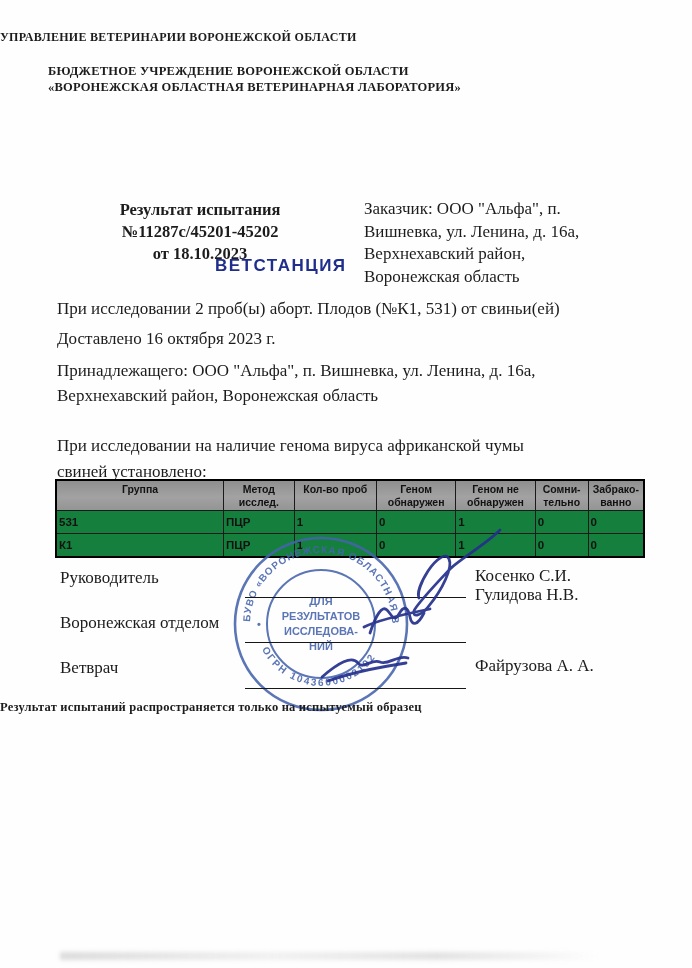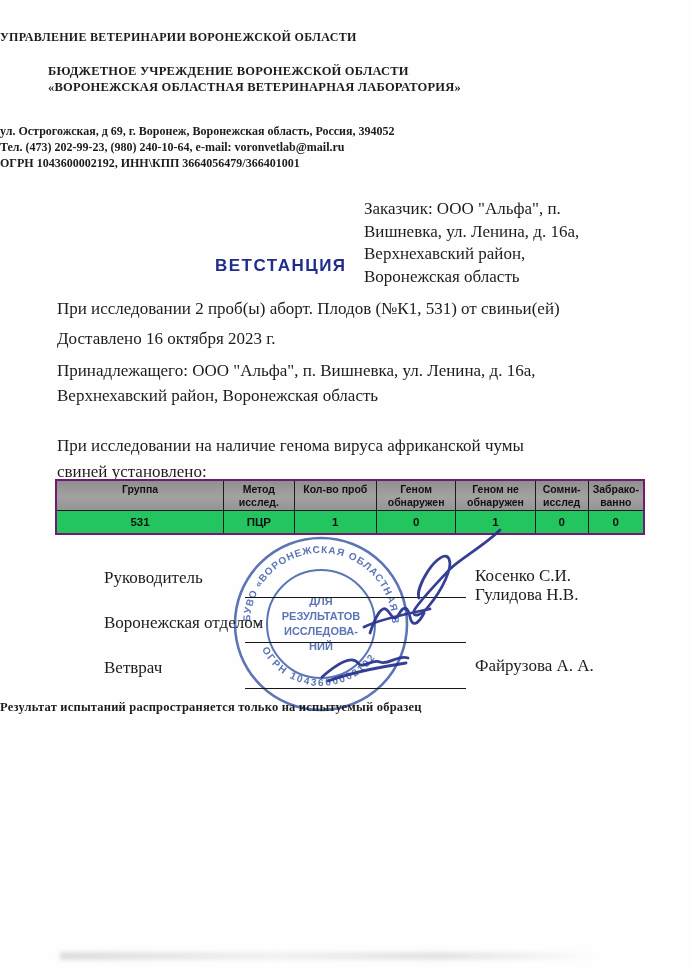--- a/index.html
+++ b/index.html
@@ -28,51 +28,51 @@
     position:absolute;left:55px;top:479px;width:590px;border-collapse:collapse;
     font-family:"Liberation Sans",sans-serif;
   }
   table.results th{
     background:linear-gradient(180deg,#8f8f8f,#a2a2a2 55%,#949494);
     font-size:10.5px;font-weight:700;color:#111;line-height:1.2;
     border:1.5px solid #1a1a1a;padding:2px 1px;white-space:pre-line;vertical-align:top;
   }
   table.results td{
     border:1.5px solid #1a1a1a;font-size:11.5px;font-weight:700;color:#111;
-    padding:3px 2px;text-align:center;background:#22c55e;height:16px;
+    padding:3px 2px;text-align:left;background:#15803d;height:16px;
   }
-  table.results{border:2px solid #701a75;}
+  table.results{border:2px solid #000000;}
   td.group-cell{text-align:left;padding-left:4px;}
-  .sig-role{position:absolute;left:60px;font-size:17px;margin-left:44px;}
+  .sig-role{position:absolute;left:60px;font-size:17px;}
   .sig-name{position:absolute;left:475px;font-size:17px;}
   .sig-line{position:absolute;left:245px;width:221px;height:0;border-bottom:1.6px solid #161616;}
   .footnote{top:700px;font-size:12.5px;font-weight:700;letter-spacing:.2px;}
   .stamp-svg{position:absolute;left:230px;top:533px;opacity:.88;}
   .ink-svg{position:absolute;left:300px;top:515px;}
   .stamp-text{font-family:"Liberation Sans",sans-serif;fill:#4563ac;}
   .bottom-smudge{position:absolute;left:60px;top:952px;width:540px;height:8px;
     background:linear-gradient(90deg,rgba(120,120,120,.25),rgba(150,150,150,.12) 40%,rgba(130,130,130,.22) 70%,rgba(160,160,160,0));
     filter:blur(2px);}
 </style>
 </head>
 <body>
 
 <div class="page">
 
   <div class="centered dept">УПРАВЛЕНИЕ ВЕТЕРИНАРИИ ВОРОНЕЖСКОЙ ОБЛАСТИ</div>
   <div class="centered org">
     <div>БЮДЖЕТНОЕ УЧРЕЖДЕНИЕ ВОРОНЕЖСКОЙ ОБЛАСТИ</div>
     <div>«ВОРОНЕЖСКАЯ ОБЛАСТНАЯ ВЕТЕРИНАРНАЯ ЛАБОРАТОРИЯ»</div>
   </div>
-  <div class="centered addr">
-    <div>ул. Острогожская, д 69, г. Воронеж, Воронежская область, Россия, 394052</div>
-    <div>Тел. (473) 202-99-23, (980) 240-10-64, e-mail: voronvetlab@mail.ru</div>
-    <div>ОГРН 1043600002192, ИНН\КПП 3664056479/366401001</div>
+
+  <div class="result-block">
+    <div>Результат испытания</div>
+    <div>№11287с/45201-45202</div>
+    <div>от 18.10.2023</div>
   </div>
-
   <div class="vetstation">ВЕТСТАНЦИЯ</div>
 
   <div class="customer-block para" style="left:364px;top:198px;">Заказчик: ООО "Альфа", п.
 Вишневка, ул. Ленина, д. 16а,
 Верхнехавский район,
 Воронежская область</div>
 
   <div class="para p1">При исследовании 2 проб(ы) аборт. Плодов (№К1, 531) от свиньи(ей)</div>
   <div class="para p2">Доставлено 16 октября 2023 г.</div>
   <div class="para p3">Принадлежащего: ООО "Альфа", п. Вишневка, ул. Ленина, д. 16а,
@@ -94,28 +94,37 @@
       <tr>
         <th>Группа</th>
         <th>Метод
 исслед.</th>
         <th>Кол-во проб</th>
         <th>Геном
 обнаружен</th>
         <th>Геном не
 обнаружен</th>
         <th>Сомни-
-исслед</th>
+тельно</th>
         <th>Забрако-
 ванно</th>
       </tr>
     </thead>
     <tbody>
       <tr>
         <td class="group-cell">531</td>
+        <td>ПЦР</td>
+        <td>1</td>
+        <td>0</td>
+        <td>1</td>
+        <td>0</td>
+        <td>0</td>
+      </tr>
+      <tr>
+        <td class="group-cell">К1</td>
         <td>ПЦР</td>
         <td>1</td>
         <td>0</td>
         <td>1</td>
         <td>0</td>
         <td>0</td>
       </tr>
     </tbody>
   </table>
 

